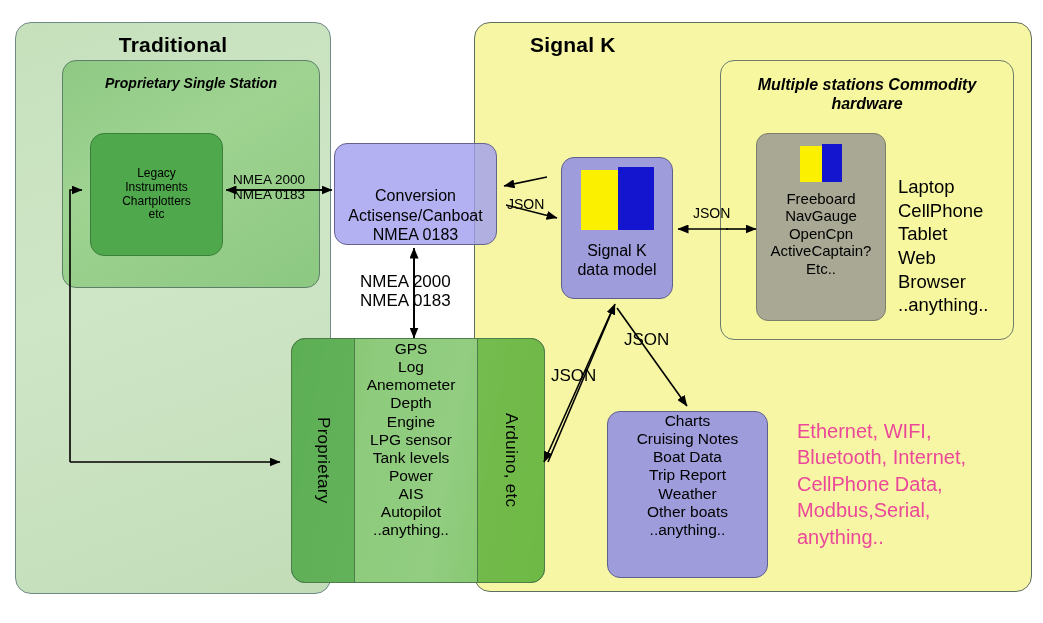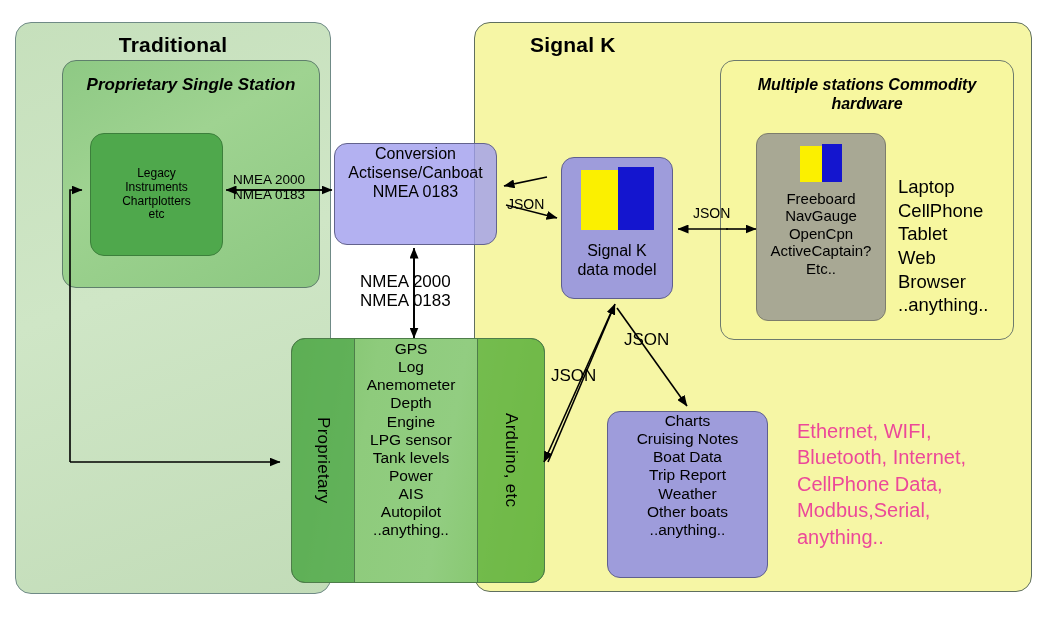--- a/index.html
+++ b/index.html
@@ -48,21 +48,21 @@
   #signalk-zone .zone-title { align-self: flex-start; margin-left: 55px; }
 
   
   #proprietary-station {
     left: 62px; top: 60px; width: 258px; height: 228px;
     border-radius: 14px;
     background: linear-gradient(150deg, #8ec984 0%, #9fd391 40%, #8cc881 100%);
     border-color: #5f7f6c;
   }
   #proprietary-station .panel-sub {
-    font-style: italic; font-weight: bold; font-size: 17px;
+    font-style: italic; font-weight: bold; font-size: 14px;
     line-height: 1.18; text-align: right; margin-top: 14px;
   }
   #legacy-instruments {
     left: 90px; top: 133px; width: 133px; height: 123px;
     border-radius: 14px;
     background: #4fa84c;
     border-color: #3c7f3b;
     justify-content: center;
     font-size: 12px; line-height: 1.14; text-align: center;
   }
@@ -98,21 +98,21 @@
     font-size: 18.5px; line-height: 1.28; color: #000;
     white-space: pre-line;
   }
 
   
   #conversion {
     left: 334px; top: 143px; width: 163px; height: 102px;
     border-radius: 13px;
     background: rgba(160,158,238,0.80);
     border-color: #63638d;
-    justify-content: flex-start;
+    justify-content: flex-end;
     font-size: 16px; line-height: 1.2; text-align: center;
   }
 
   
   #sk-data-model {
     left: 561px; top: 157px; width: 112px; height: 142px;
     border-radius: 13px;
     background: #9e9cdb;
     border-color: #5f5f8e;
     align-items: center;

